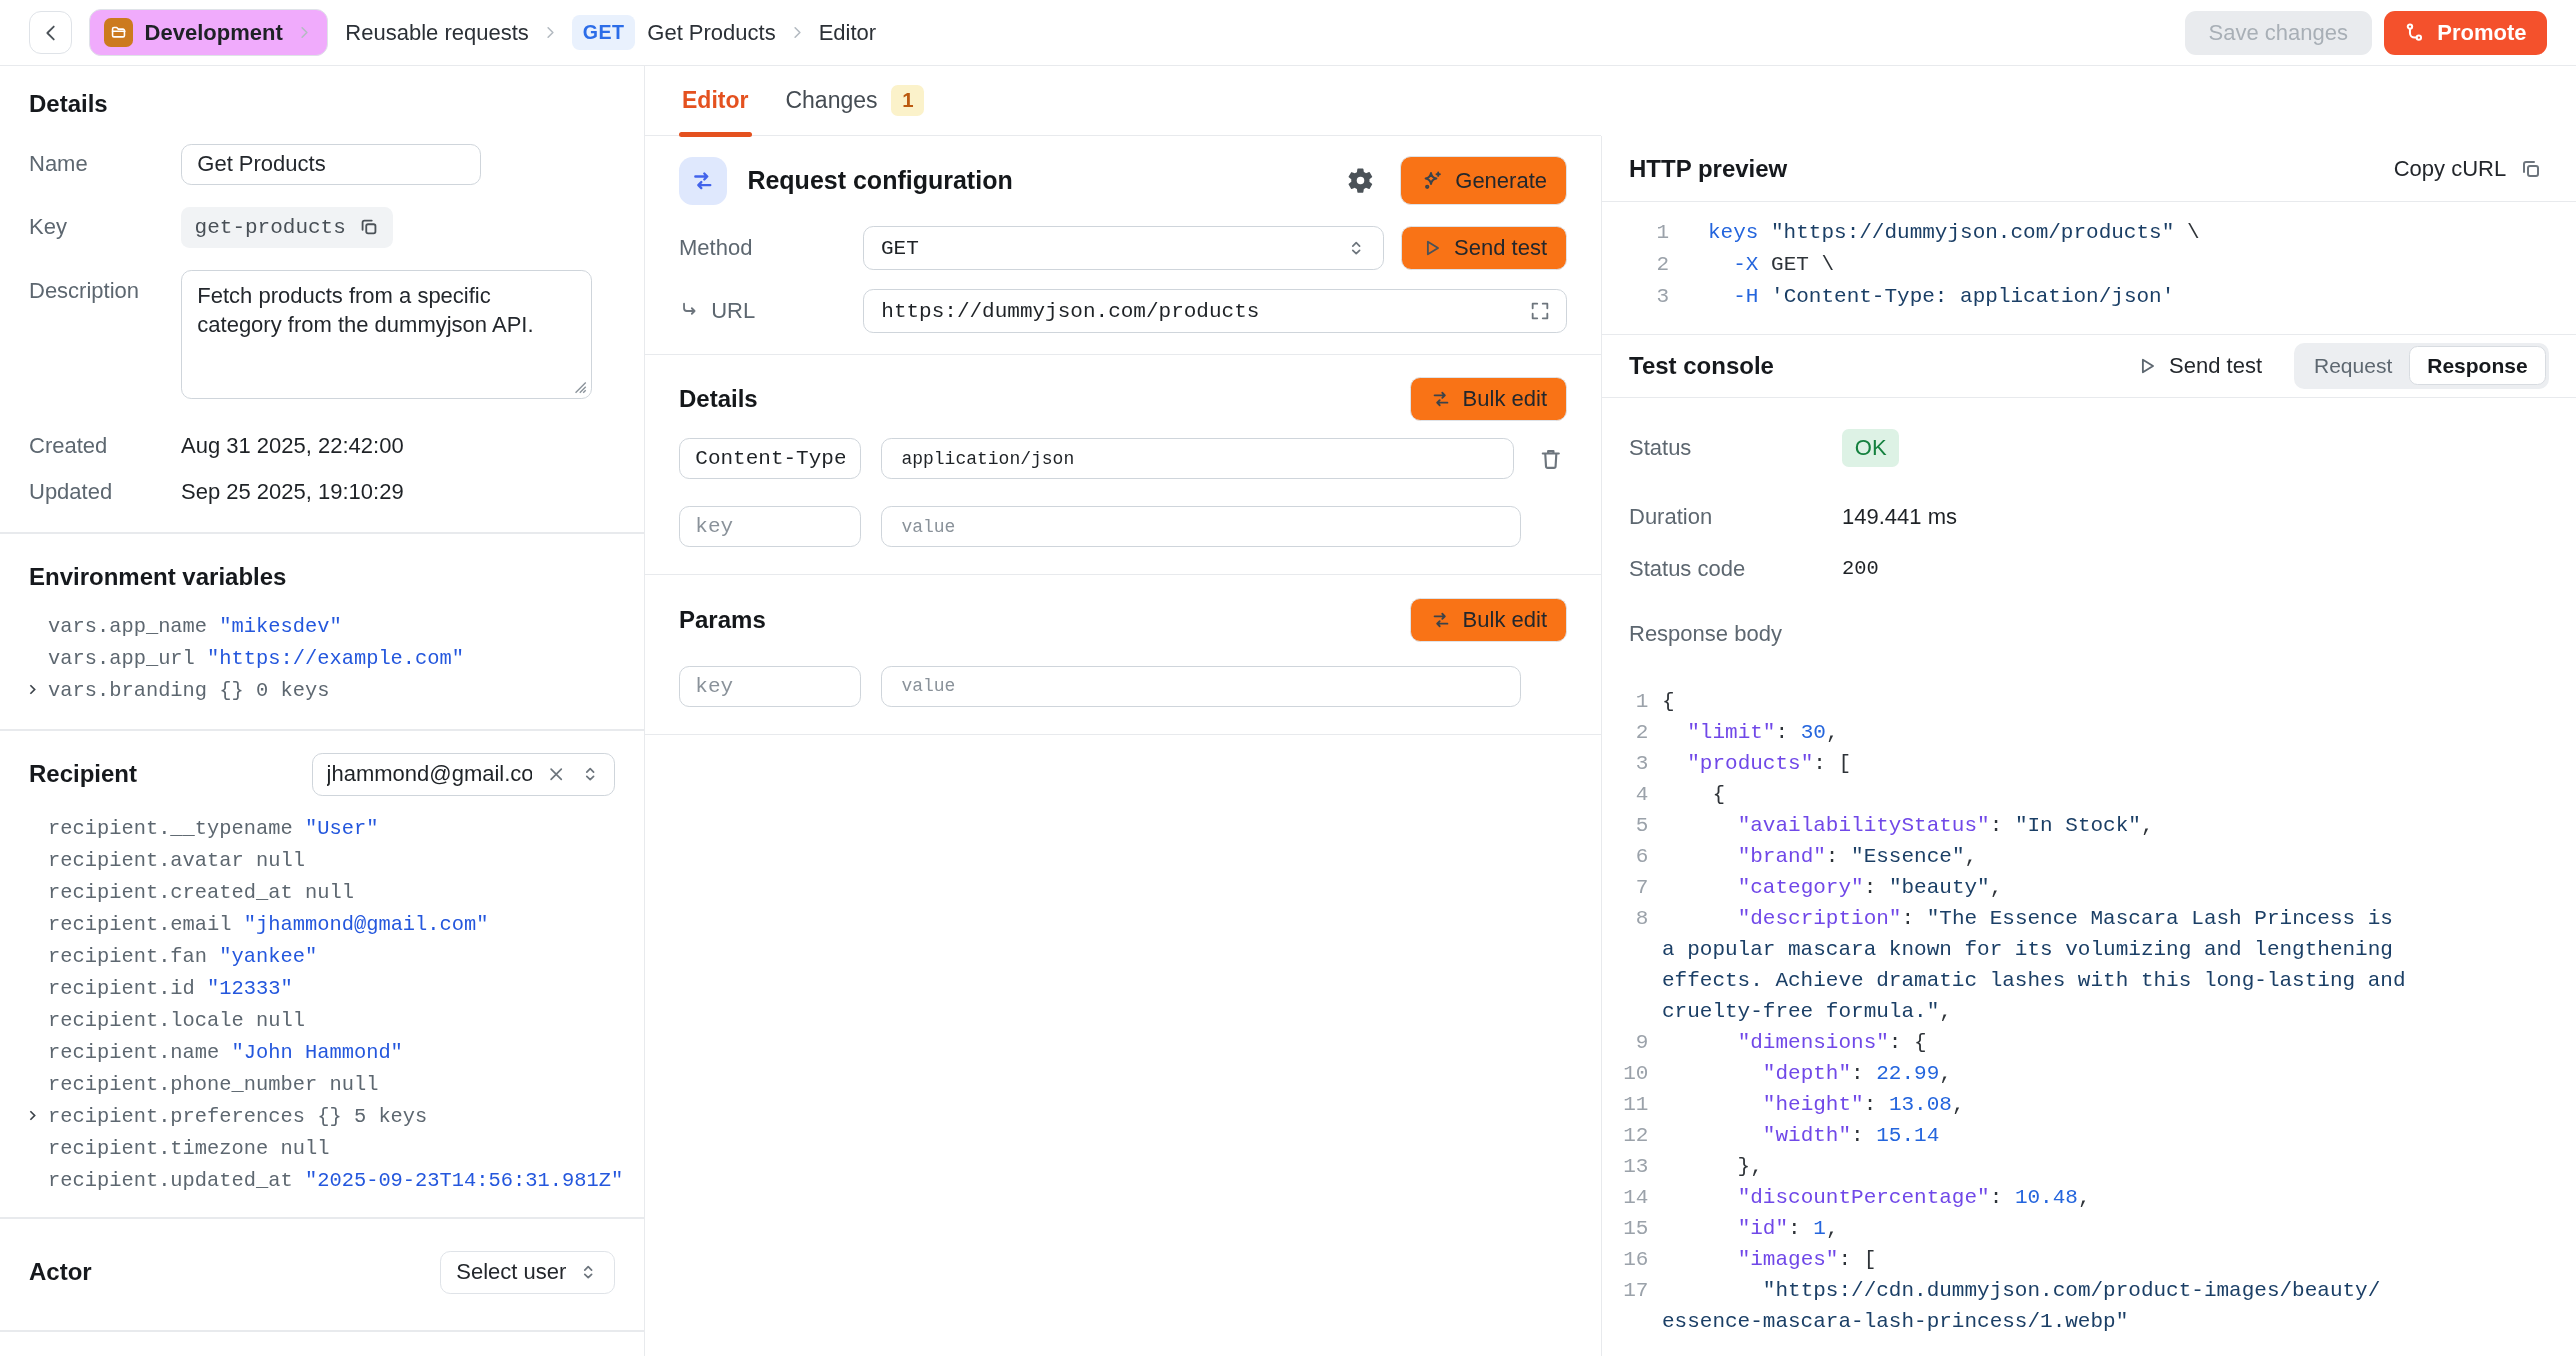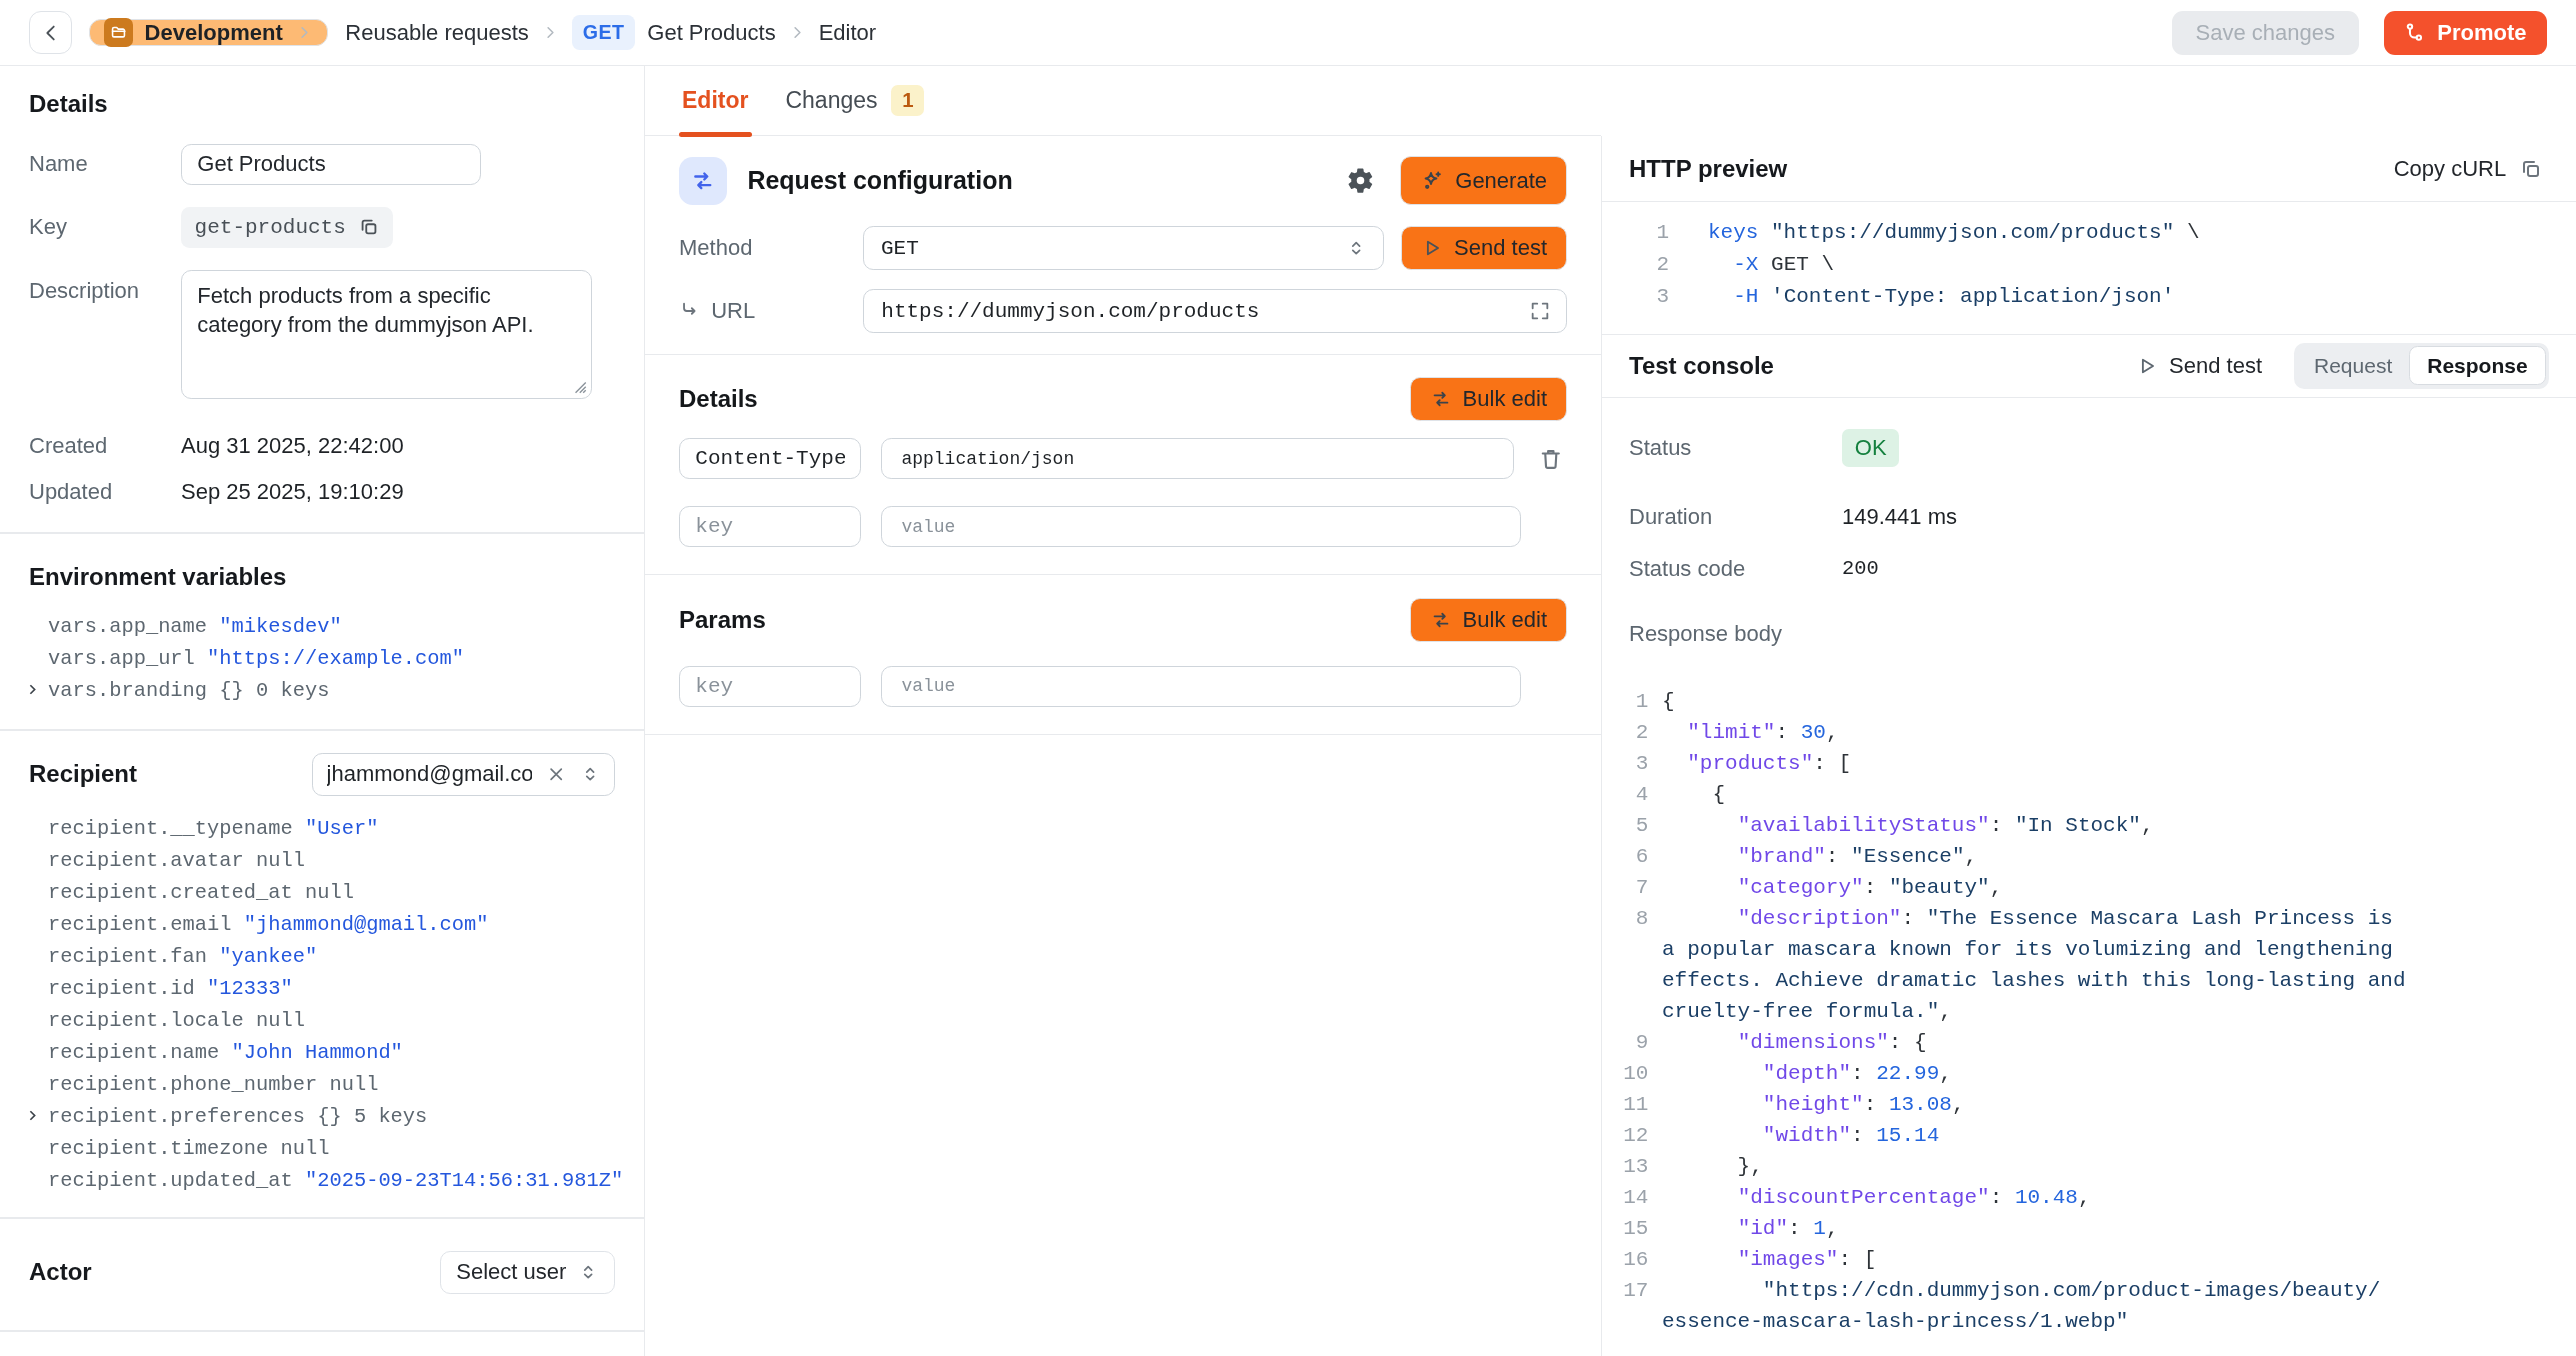--- a/index.html
+++ b/index.html
@@ -10,30 +10,30 @@
     font-family:"Liberation Sans", sans-serif; font-size:22px;
   }
   svg { display:block; }
   .ico { stroke:#4b5258; stroke-width:2; fill:none; stroke-linecap:round; stroke-linejoin:round; }
 
   
   .topbar { position:absolute; left:0; top:0; right:0; height:66px; border-bottom:1.7px solid #e8eaed;
             display:flex; align-items:center; padding:0 29px; gap:17px; background:#fff; z-index:5; }
   .backbtn { width:43px; height:43px; border:1.7px solid #dfe3e8; border-radius:12px; background:#fff;
              display:flex; align-items:center; justify-content:center; flex:none; }
-  .projpill { height:27px; border:1.7px solid #dfe3e8; border-radius:12px; background:#fdba74;
+  .projpill { height:47px; border:1.7px solid #dfe3e8; border-radius:12px; background:#f0abfc;
               display:flex; align-items:center; gap:12px; padding:0 13.6px; }
   .foldico { width:29px; height:29px; border-radius:6.8px; background:var(--folder-orange); display:flex; align-items:center; justify-content:center; }
   .projpill .pname { font-weight:600; font-size:22px; color:#1e2226; }
   .crumbsep svg { stroke:#b3bac1; }
   .crumb { font-size:22px; font-weight:500; color:#2b3036; }
   .getbadge { background:#e9f1fd; color:#2c6de8; font-weight:700; font-size:19.6px; letter-spacing:0.4px;
               padding:6px 11px; border-radius:7.7px; }
   .crumbgrp { display:flex; align-items:center; gap:12px; }
-  .topright { margin-left:auto; display:flex; gap:25px; }
+  .topright { margin-left:auto; display:flex; gap:12px; }
   .savebtn { height:44px; border:none; border-radius:11px; background:#e9ebee; color:#a8afb6;
              font-size:22px; font-weight:500; padding:0 24px; font-family:inherit; }
   .promotebtn { height:44px; border:none; border-radius:11px; background:var(--accent-orange); color:#fff;
                 font-size:22px; font-weight:600; padding:0 20.4px; display:flex; align-items:center; gap:11px; font-family:inherit; }
 
   
   .panel-left { position:absolute; left:0; top:66px; bottom:0; width:645px; border-right:1.7px solid #e8eaed;
                 padding:0 29px; overflow:hidden; background:#fff; }
   .lsec-h { font-size:24px; font-weight:600; color:#16191d; }
   .lrow { display:flex; align-items:center; }

